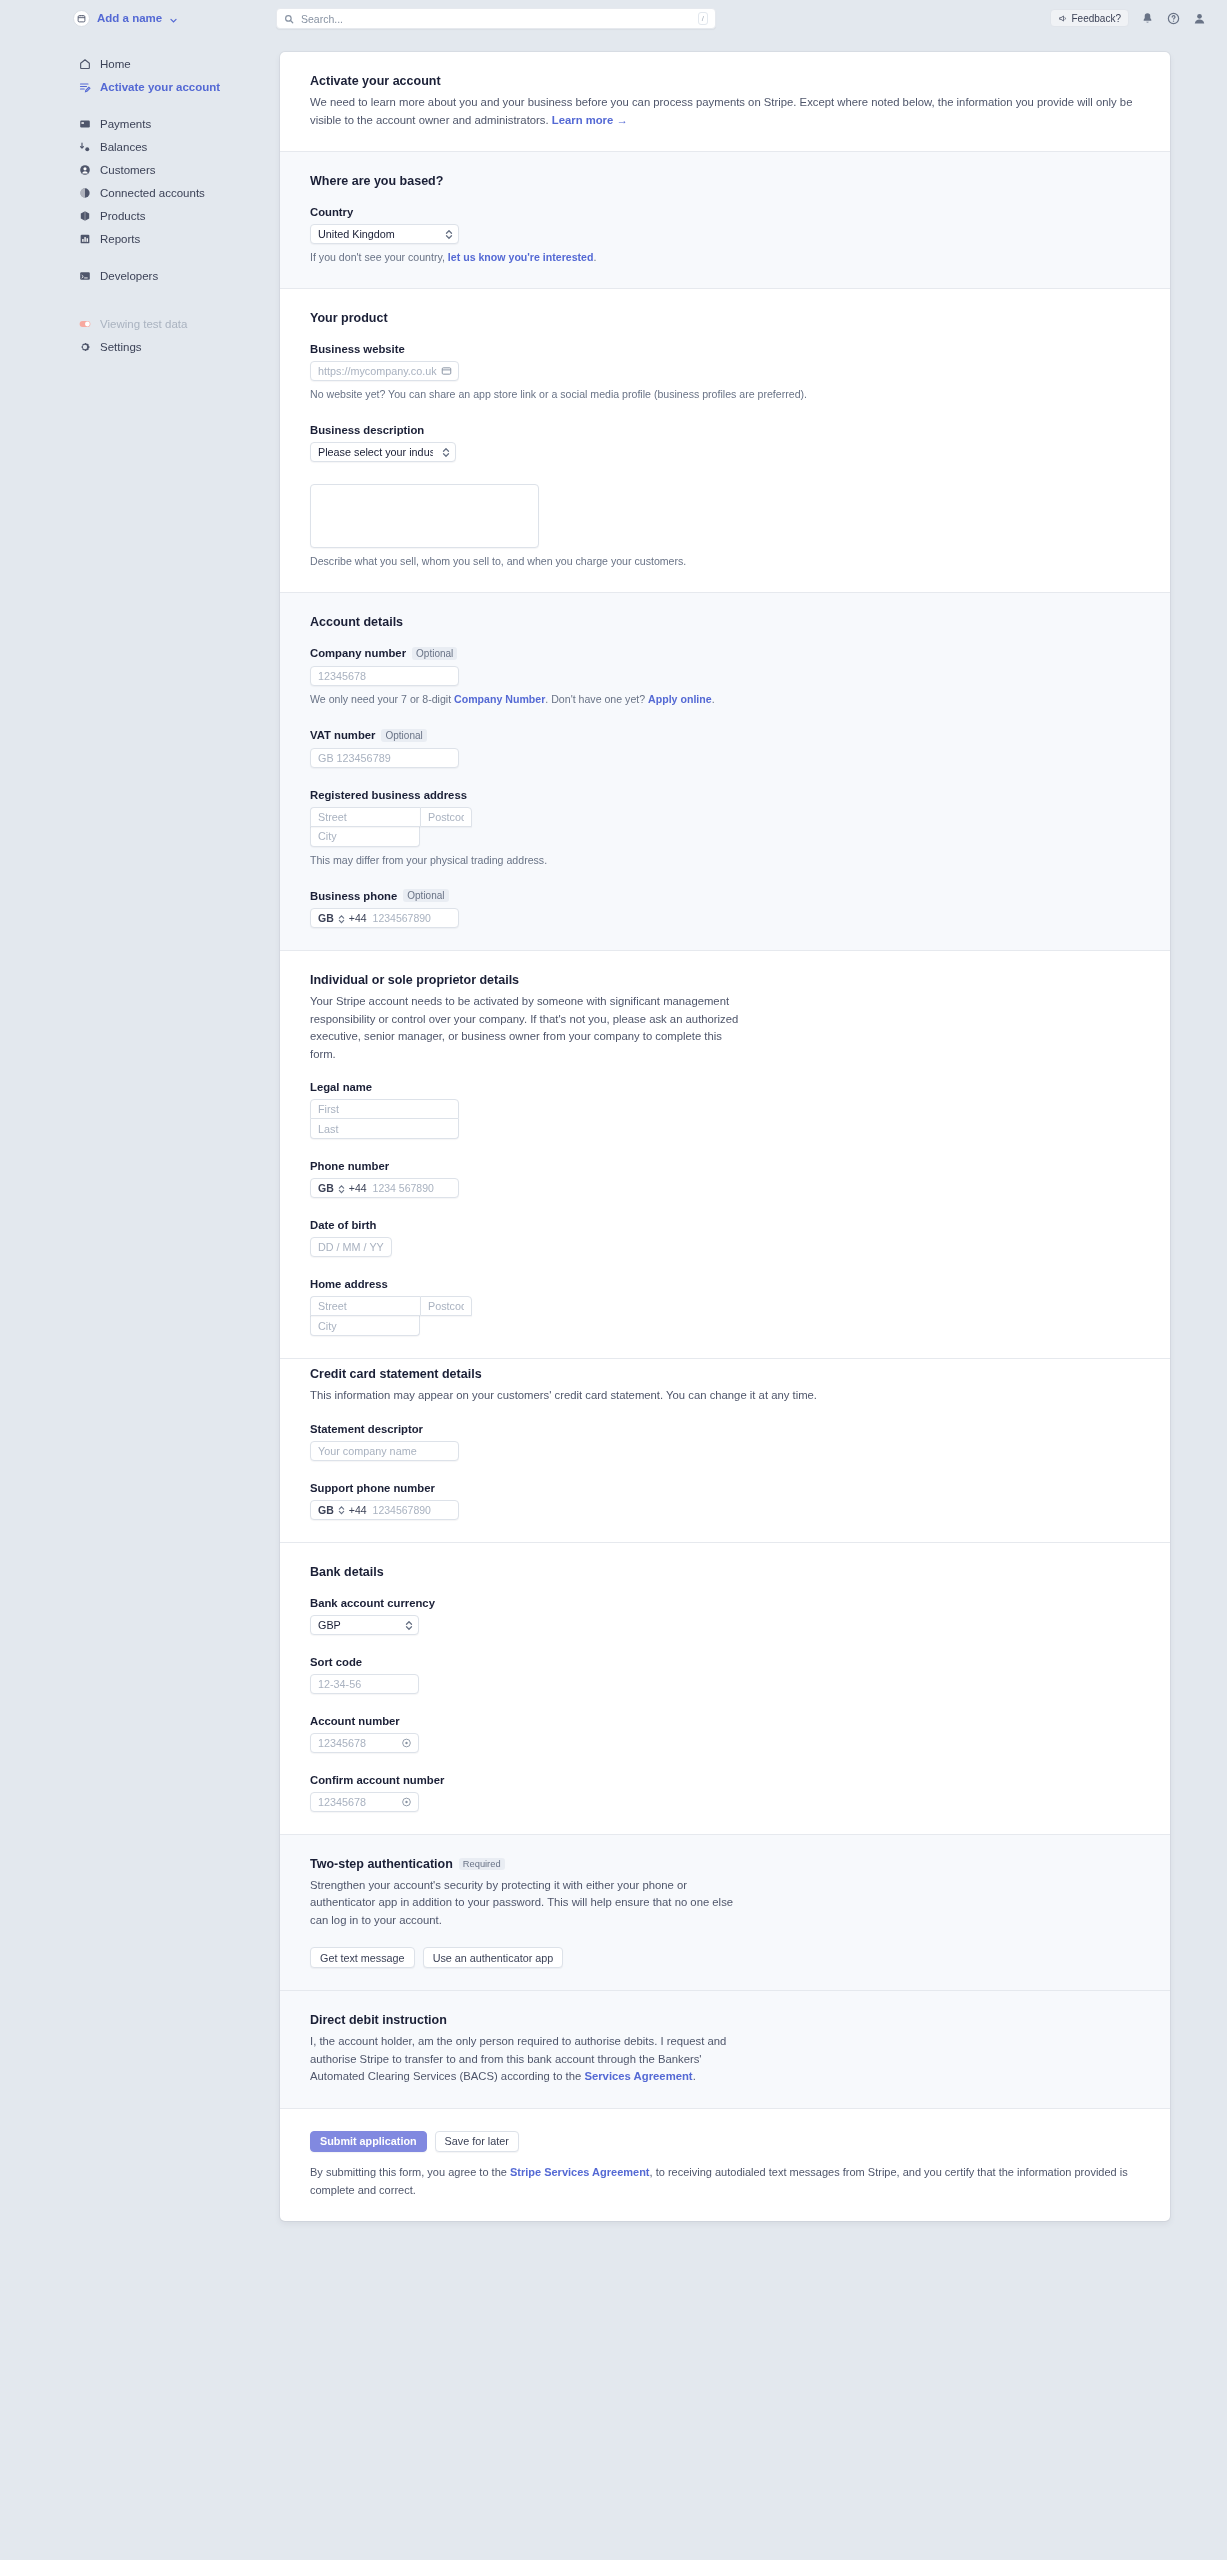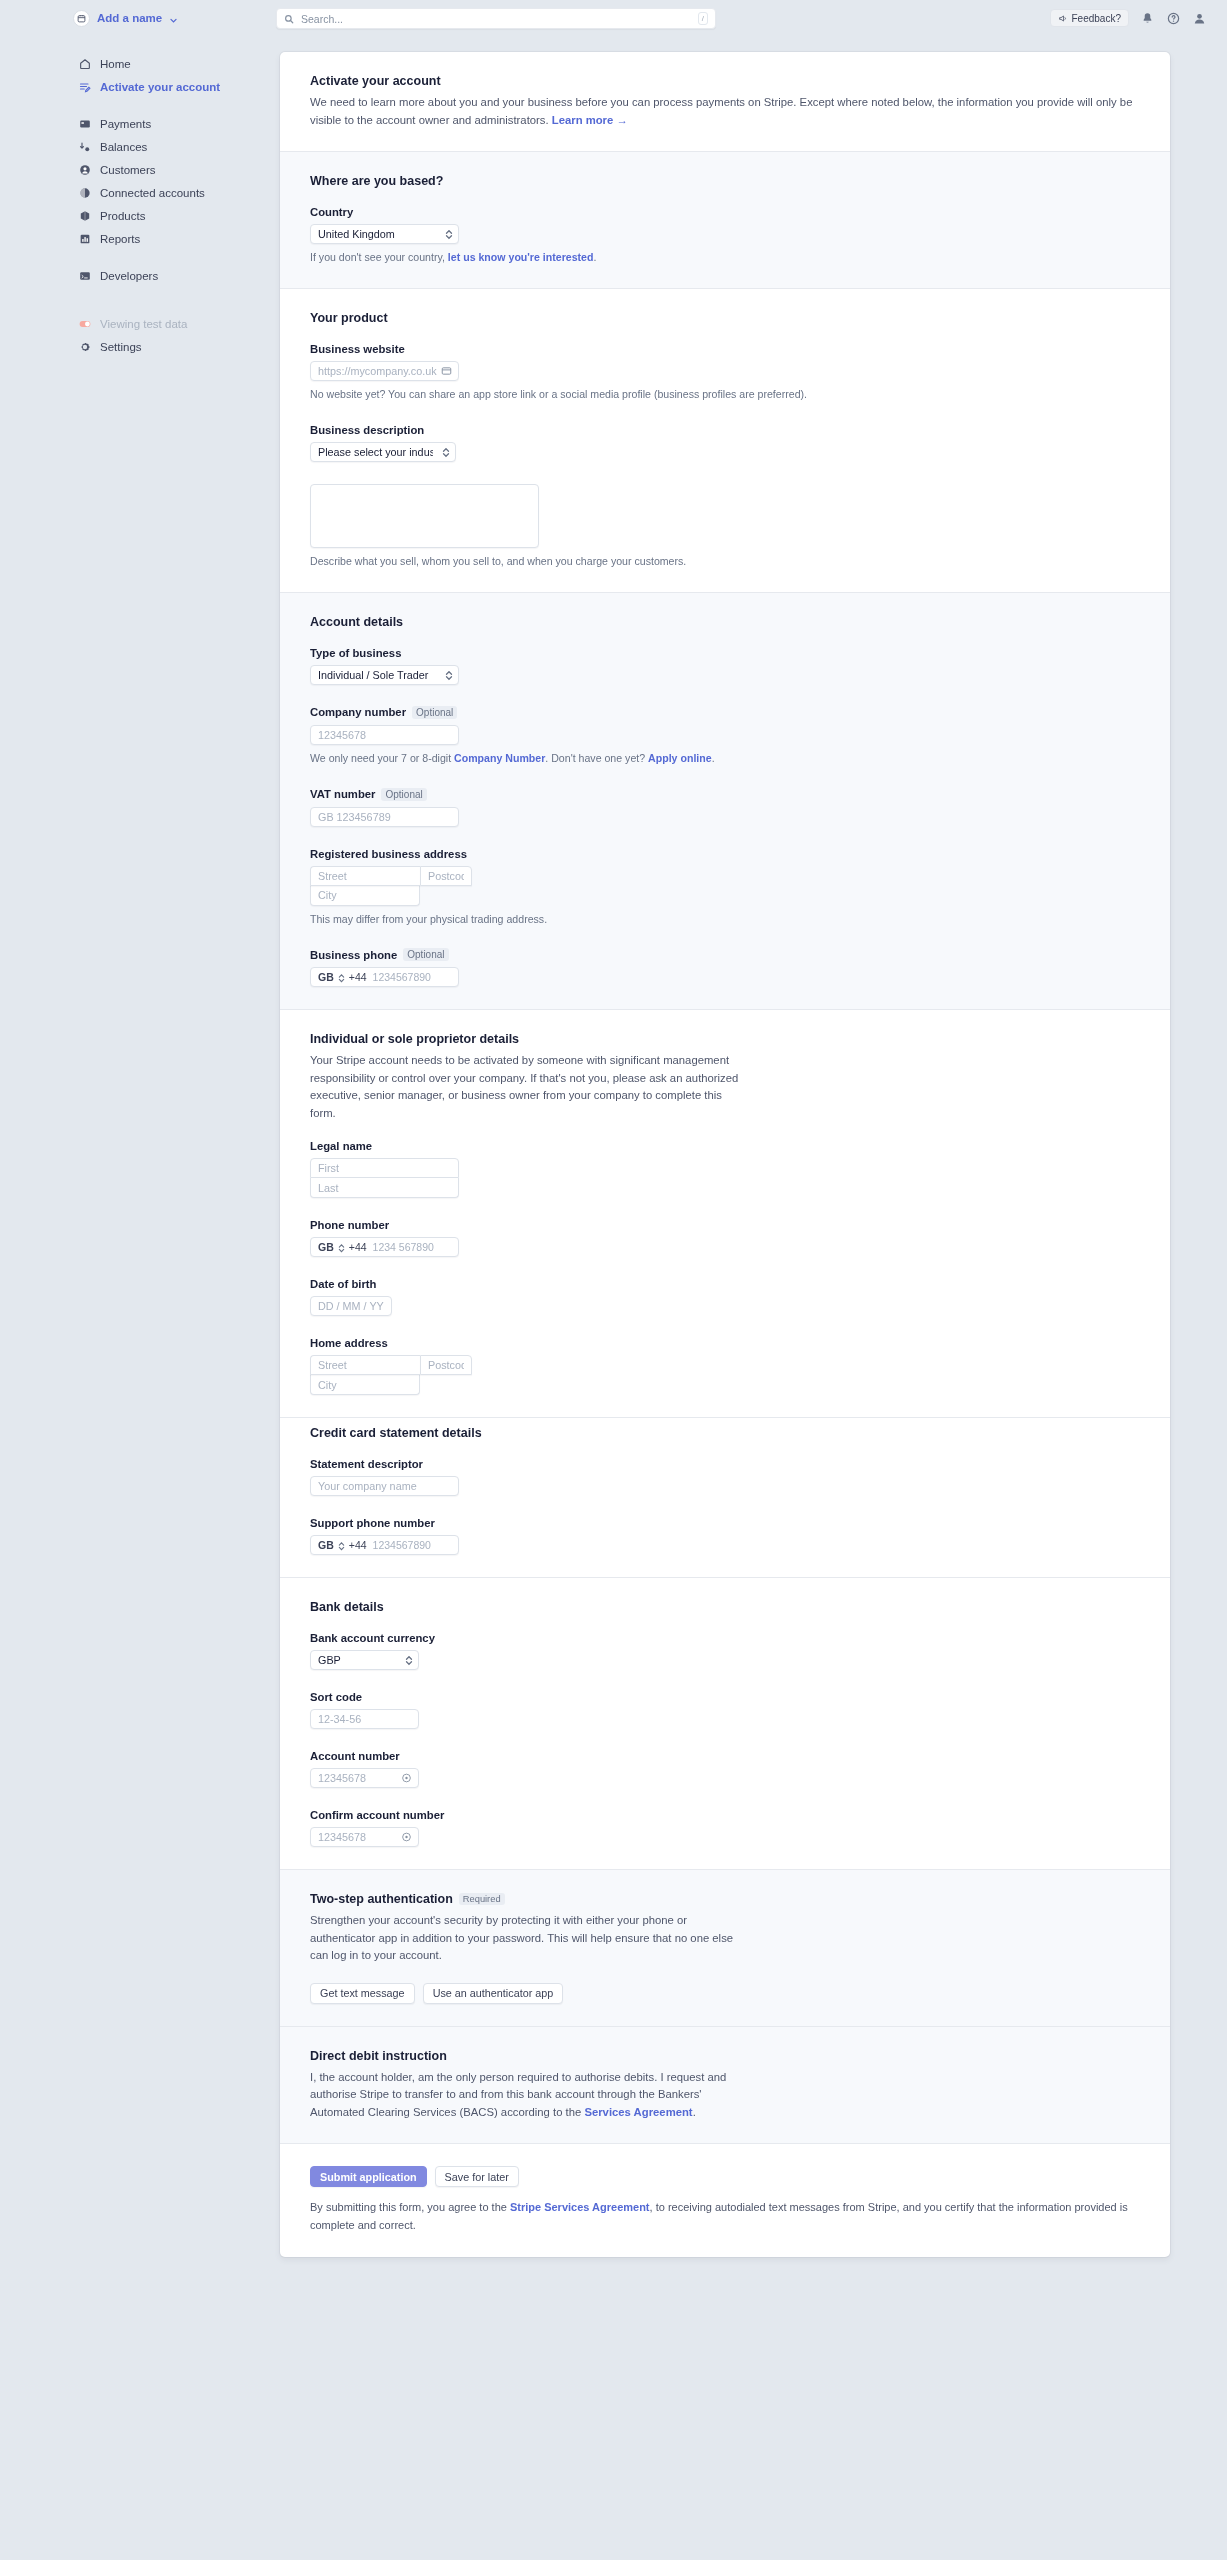--- a/index.html
+++ b/index.html
@@ -419,33 +419,20 @@
         </span>
       </span>
       <textarea class="bigdesc" style=""></textarea>
       <div class="hint">Describe what you sell, whom you sell to, and when you charge your customers.</div>
     </div>
   </section>
 
   <section class="sec tint">
     <h2>Account details</h2>
 
-    <div class="field">
-      <label class="flabel">Type of business</label>
-      <span class="sel-wrap">
-        <select class="sel w-biztype">
-          <option>Individual / Sole Trader</option>
-        </select>
-        <span class="updown">
-          <svg viewBox="0 0 8 12" fill="none" stroke="currentColor" stroke-width="1.3" stroke-linecap="round">
-              <path d="M1.5 4.7L4 2.2l2.5 2.5M1.5 7.3L4 9.8l2.5-2.5"></path>
-            </svg>
-        </span>
-      </span>
-    </div>
 
     <div class="field">
       <label class="flabel">
         <span>Company number</span>
         <span class="optional-tag">Optional</span>
       </label>
       <input class="inp w-std" value="" placeholder="12345678" style="">
       <div class="hint"><span>We only need your 7 or 8-digit </span><a class="link" href="#">Company Number</a><span>. Don't have one yet? </span><a class="link" href="#">Apply online</a><span>.</span></div>
     </div>
 
@@ -519,20 +506,21 @@
       <div class="addr-row">
         <input class="inp addr-street" value="" placeholder="Street" style="">
         <input class="inp addr-post" value="" placeholder="Postcode" style="">
       </div>
       <input class="inp addr-city" value="" placeholder="City" style="">
     </div>
   </section>
 
   <section class="sec" style="border-top:0;padding-top:0">
     <h2 style="margin-top:8px">Credit card statement details</h2>
+    <p class="lead">This information may appear on your customers' credit card statement. You can change it at any time.</p>
 
     <div class="field">
       <label class="flabel">Statement descriptor</label>
       <input class="inp w-std" value="" placeholder="Your company name" style="">
     </div>
 
     <div class="field">
       <label class="flabel">Support phone number</label>
       <div class="phone-grp">
         <span class="phone-cc">GB</span>

